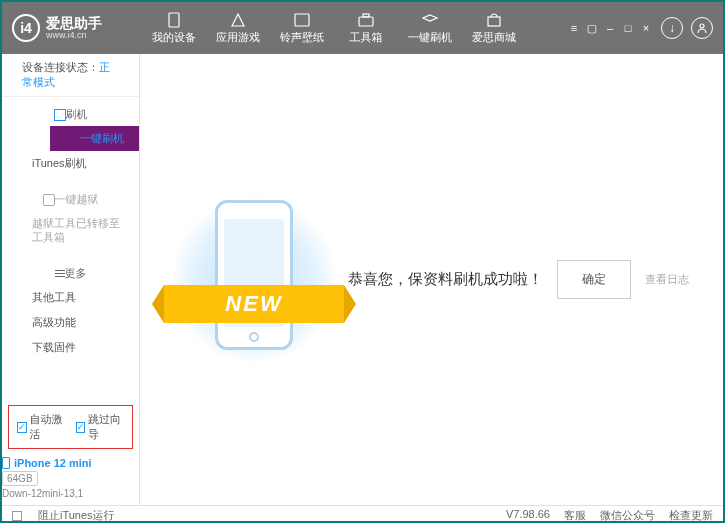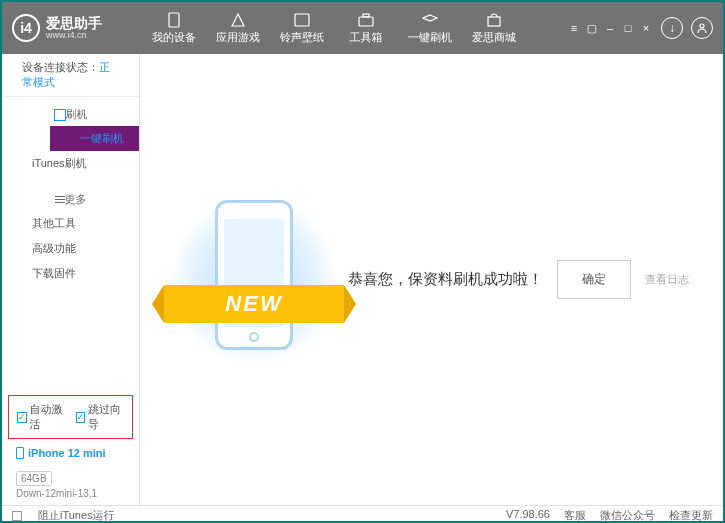--- a/index.html
+++ b/index.html
@@ -27,24 +27,24 @@
 .side-title.locked{color:#aaa;}
 .side-title.locked .icon-box{border-color:#aaa;border-radius:2px;}
 .side-title .lines{display:flex;flex-direction:column;gap:2px;}
 .side-title .lines span{width:10px;height:1px;background:#666;display:block;}
 .side-item{padding:5px 10px 5px 30px;cursor:pointer;color:#555;}
 .side-item.active{background:#701a75;color:#2196f3;margin-left:48px;}
 .side-item.muted{color:#aaa;line-height:1.3;}
 .chk-row{display:flex;gap:10px;padding:6px 8px;border:1.5px solid #d33;margin:4px 6px 2px 6px;}
 .chk{display:flex;align-items:center;gap:3px;cursor:pointer;}
 .chk-box{width:11px;height:11px;border:1px solid #2196f3;display:flex;align-items:center;justify-content:center;color:#2196f3;font-size:9px;line-height:1;}
-.device{padding:6px 14px;}
+.device{padding:6px 0;}
 .device-name{color:#2196f3;font-weight:bold;display:flex;align-items:center;gap:4px;}
 .device-name .ph-icon{width:8px;height:12px;border:1px solid #2196f3;border-radius:1px;}
-.badge{display:inline-block;border:1px solid #ccc;border-radius:2px;padding:1px 4px;font-size:10px;color:#888;margin-top:12px;}
+.badge{display:inline-block;border:1px solid #ccc;border-radius:2px;padding:1px 4px;font-size:10px;color:#888;margin-top:2px;}
 .device-sub{font-size:10px;color:#888;margin-top:2px;}
 .main{flex:1;display:flex;flex-direction:row;align-items:center;justify-content:center;gap:14px;}
 .phone-illus{position:relative;width:160px;height:180px;}
 .glow{position:absolute;inset:0;border-radius:50%;background:radial-gradient(circle,#bbdefb 0%,#e3f2fd 50%,transparent 70%);}
 .phone-body{position:absolute;left:50%;top:10px;transform:translateX(-50%);width:78px;height:150px;background:#fff;border:3px solid #b0d4f0;border-radius:12px;}
 .phone-screen{position:absolute;top:16px;left:6px;right:6px;bottom:20px;background:#e8f4fd;border-radius:3px;}
 .phone-home{position:absolute;bottom:5px;left:50%;transform:translateX(-50%);width:10px;height:10px;border:2px solid #b0d4f0;border-radius:50%;}
 .ribbon{position:absolute;left:-10px;right:-10px;top:95px;height:38px;background:#ffc107;display:flex;align-items:center;justify-content:center;}
 .ribbon::before,.ribbon::after{content:"";position:absolute;top:0;width:0;height:0;border-top:19px solid transparent;border-bottom:19px solid transparent;}
 .ribbon::before{left:-12px;border-right:12px solid #e6a800;}
@@ -146,20 +146,27 @@
       </div>
       <div class="side-sec">
         <div class="side-title">
             <span class="icon-box"></span>
             <span>刷机</span>
           </div>
         <div class="side-item active">一键刷机</div>
         <div class="side-item">iTunes刷机</div>
       </div>
       <div class="side-sec">
+        <div class="side-title locked">
+            <span class="icon-box"></span>
+            <span>一键越狱</span>
+          </div>
+        <div class="side-item muted">越狱工具已转移至工具箱</div>
+      </div>
+      <div class="side-sec">
         <div class="side-title">
             <span class="lines">
               <span></span>
               <span></span>
               <span></span>
             </span>
             <span>更多</span>
           </div>
         <div class="side-item">其他工具</div>
         <div class="side-item">高级功能</div>

